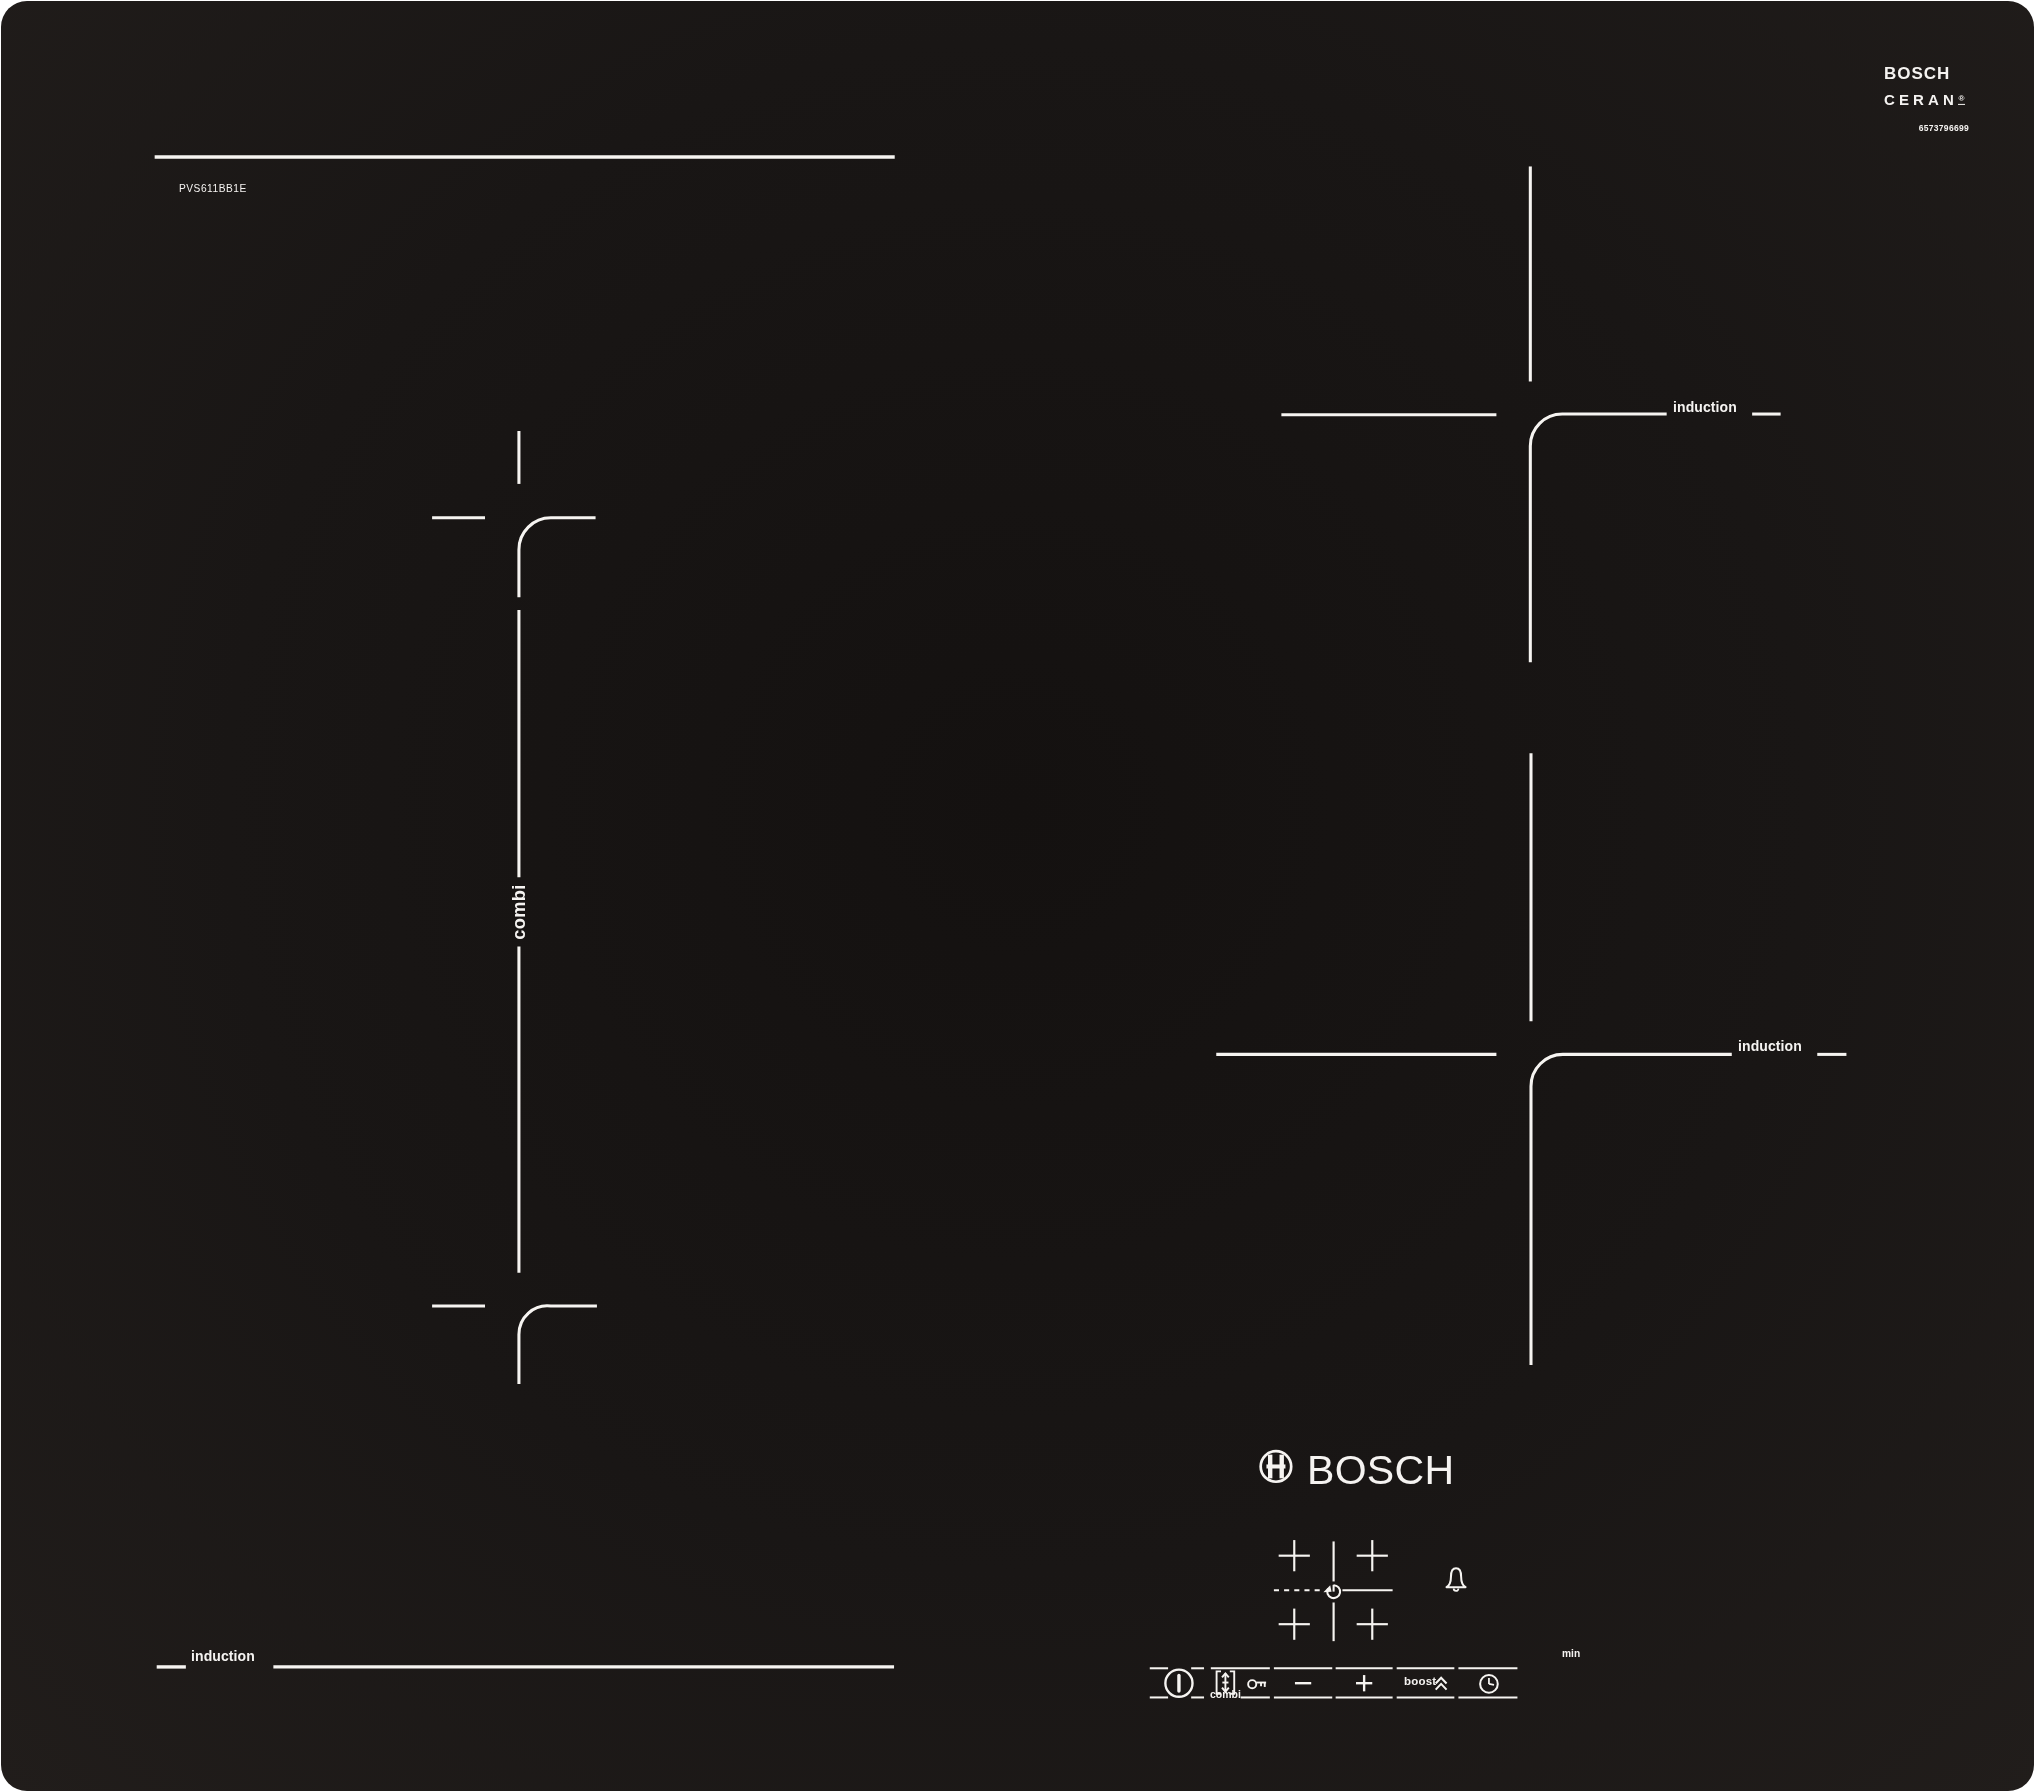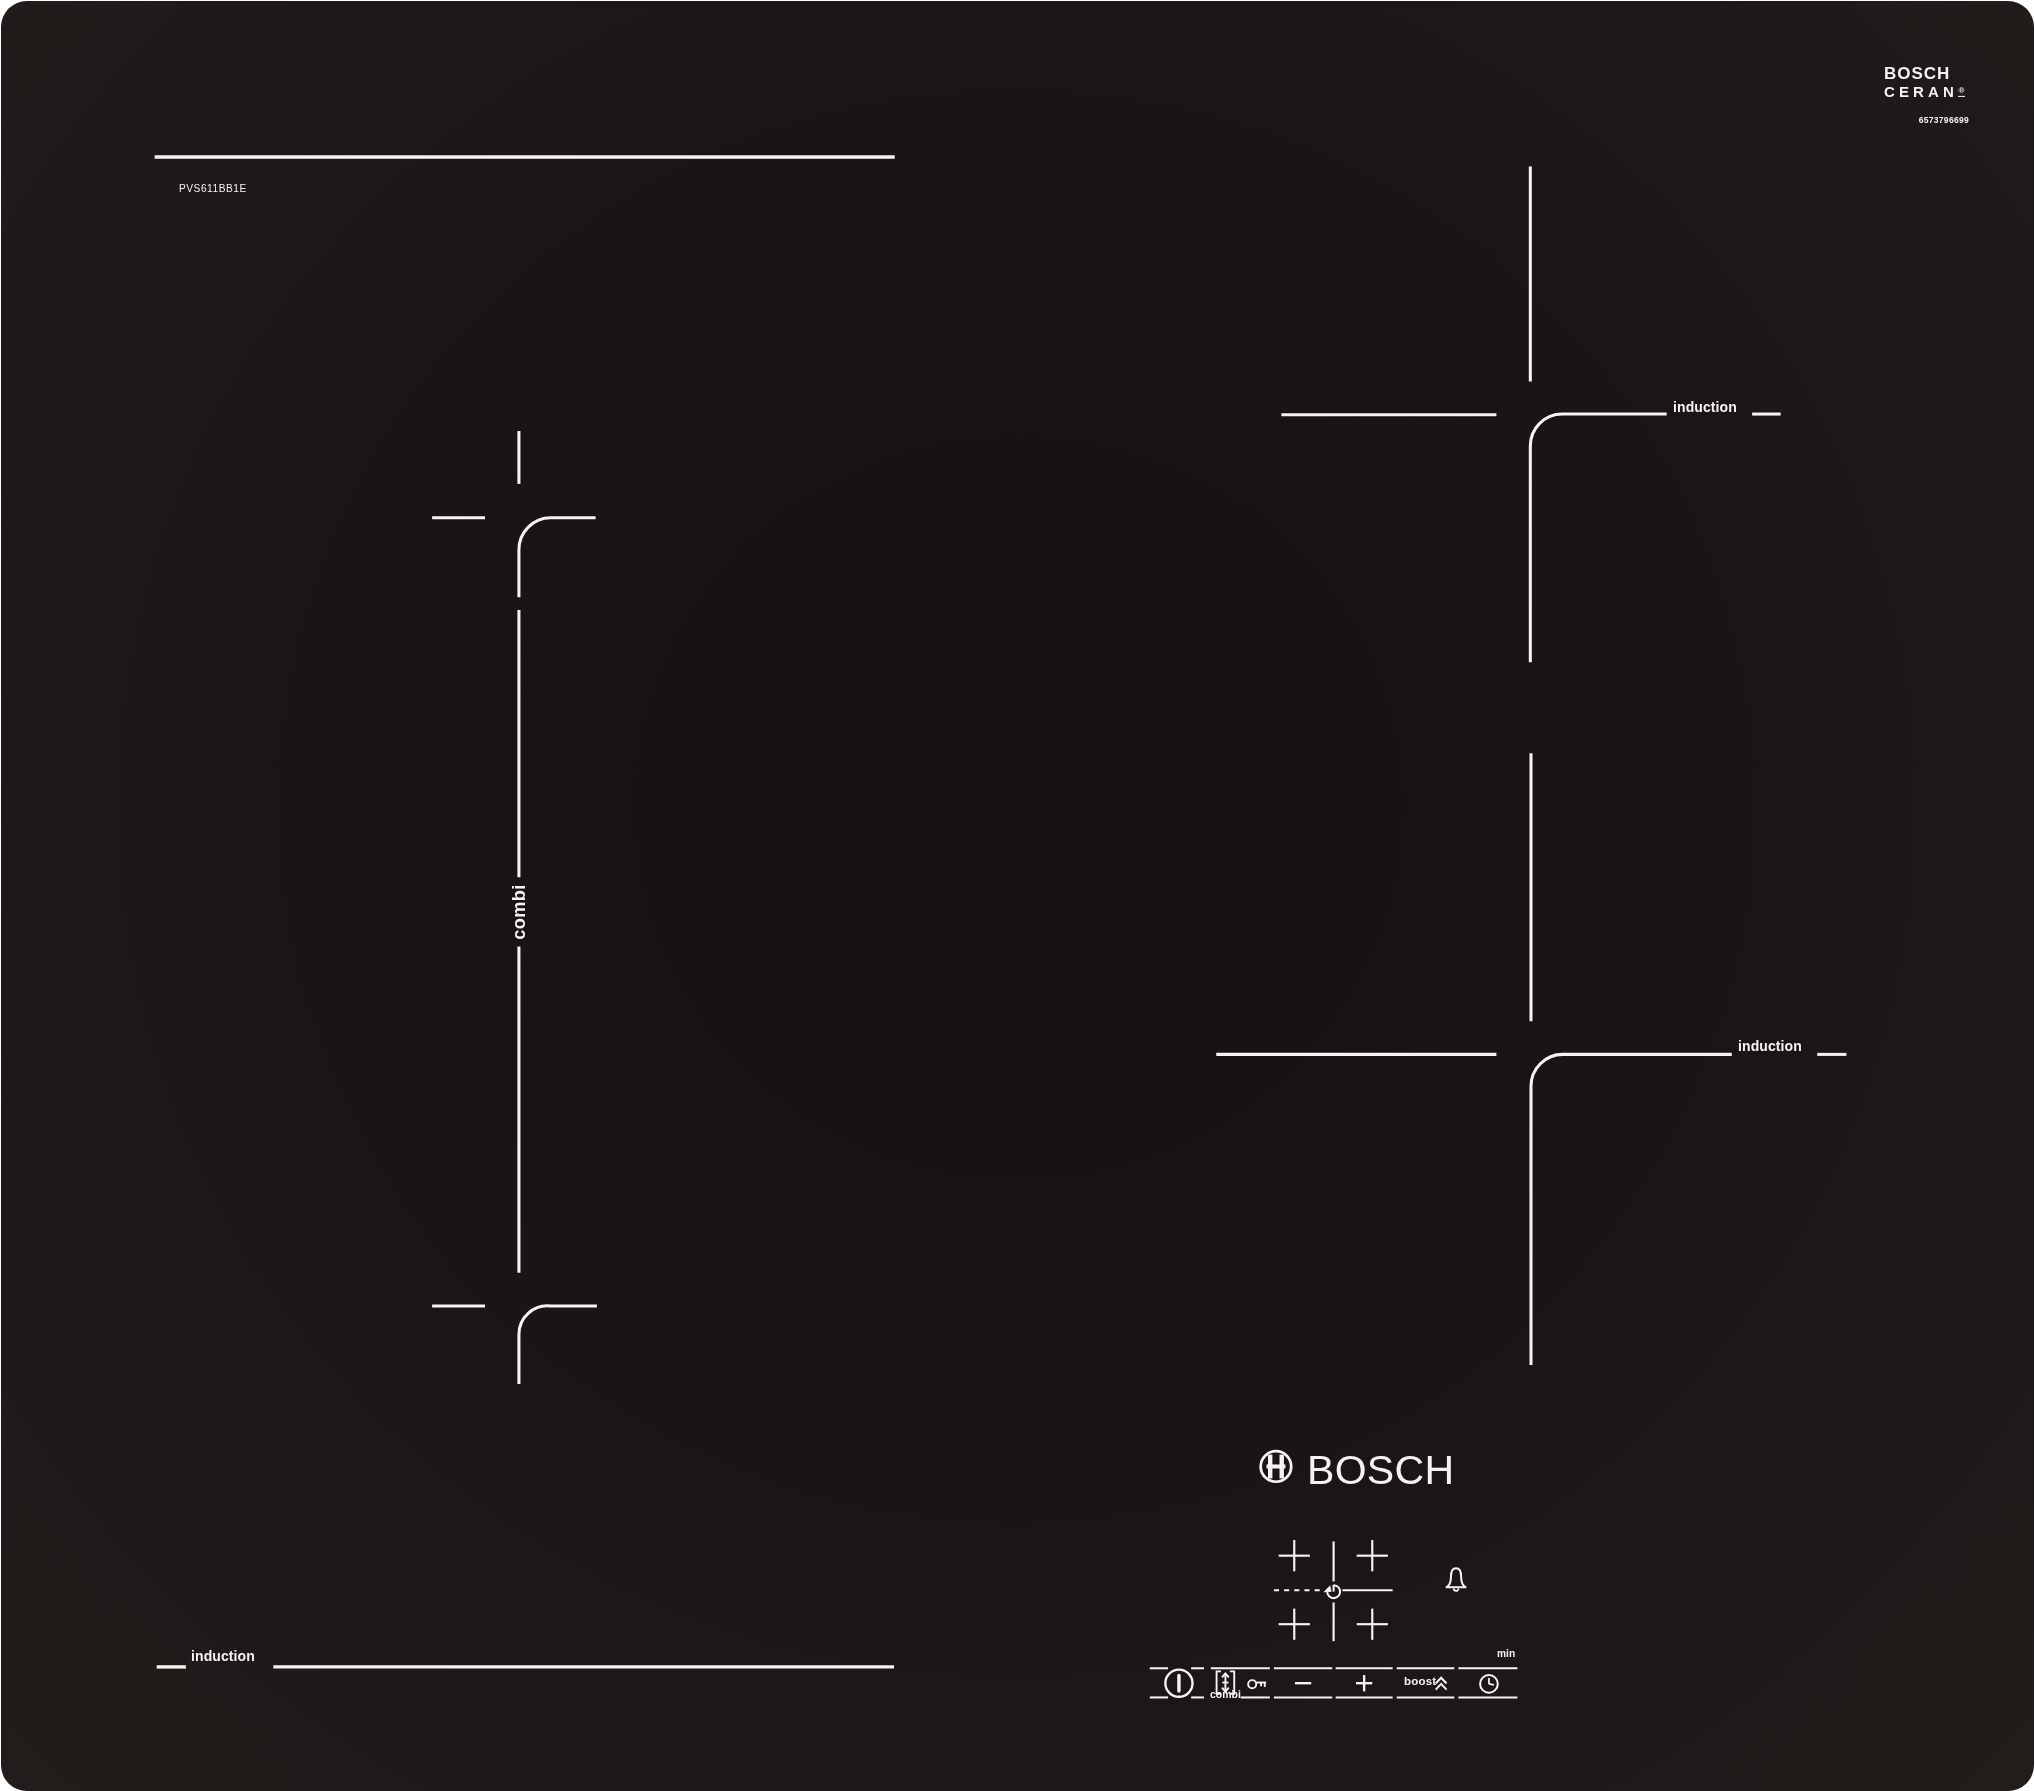--- a/index.html
+++ b/index.html
@@ -5,34 +5,34 @@
   html,body{margin:0;padding:0;background:#ffffff;}
   body{width:2035px;height:1792px;position:relative;overflow:hidden;
        font-family:"Liberation Sans", sans-serif;}
   .panel{position:absolute;left:1.4px;top:1.4px;right:1.4px;bottom:1.4px;border-radius:26px;
          background:radial-gradient(ellipse at 50% 45%, #141110 0%, #191615 55%, #211d1b 100%);}
   svg.lineart{position:absolute;left:0;top:0;width:2035px;height:1792px;}
   .txt{position:absolute;color:#f5f3f1;white-space:nowrap;line-height:1;}
   .model{left:157px;top:184px;font-size:10.2px;letter-spacing:0.5px;margin-left:22px;}
   .schott{left:1884px;top:65px;text-align:left;width:85px;}
   .schott .l1{font-size:17px;font-weight:bold;letter-spacing:1px;}
-  .schott .l2{font-size:15px;font-weight:bold;letter-spacing:4.1px;margin-top:2px;}
+  .schott .l2{font-size:15px;font-weight:bold;letter-spacing:4.1px;margin-top:10px;}
   .schott .reg{font-size:8.1px;letter-spacing:0;display:inline-block;border-bottom:1.4px solid #f5f3f1;
                padding:0 0.7px 1.4px 0.7px;transform:translateY(-4.1px);}
   .schott .serial{font-size:8.5px;font-weight:bold;letter-spacing:0.3px;margin-top:14.2px;text-align:right;}
   .induction{font-size:14px;font-weight:bold;letter-spacing:0.1px;}
   .ind-tr{left:1673px;top:400px;}
   .ind-br{left:1738px;top:1039px;}
   .ind-bl{left:191px;top:1649px;}
   .combizone{left:519px;top:912px;font-size:18.3px;font-weight:bold;letter-spacing:0.3px;
              transform:translate(-50%,-50%) rotate(-90deg);}
   .boschword{left:1307px;top:1450px;font-size:41px;font-weight:normal;letter-spacing:0.3px;}
   .ctrlcombi{left:1210px;top:1689px;font-size:10.5px;font-weight:bold;}
   .boost{left:1404px;top:1676px;font-size:11.5px;font-weight:bold;letter-spacing:0.2px;}
-  .min{left:1497px;top:1649px;font-size:10.2px;font-weight:bold;}
+  .min{left:1562px;top:1649px;font-size:10.2px;font-weight:bold;}
 </style>
 </head>
 <body>
 
 <div class="panel"></div>
 
 <svg class="lineart" viewBox="0 0 3000 2641">
 
   <g stroke="#f6f4f1" fill="none">
     <path d="M228,231 H1319" stroke-width="5"></path>

